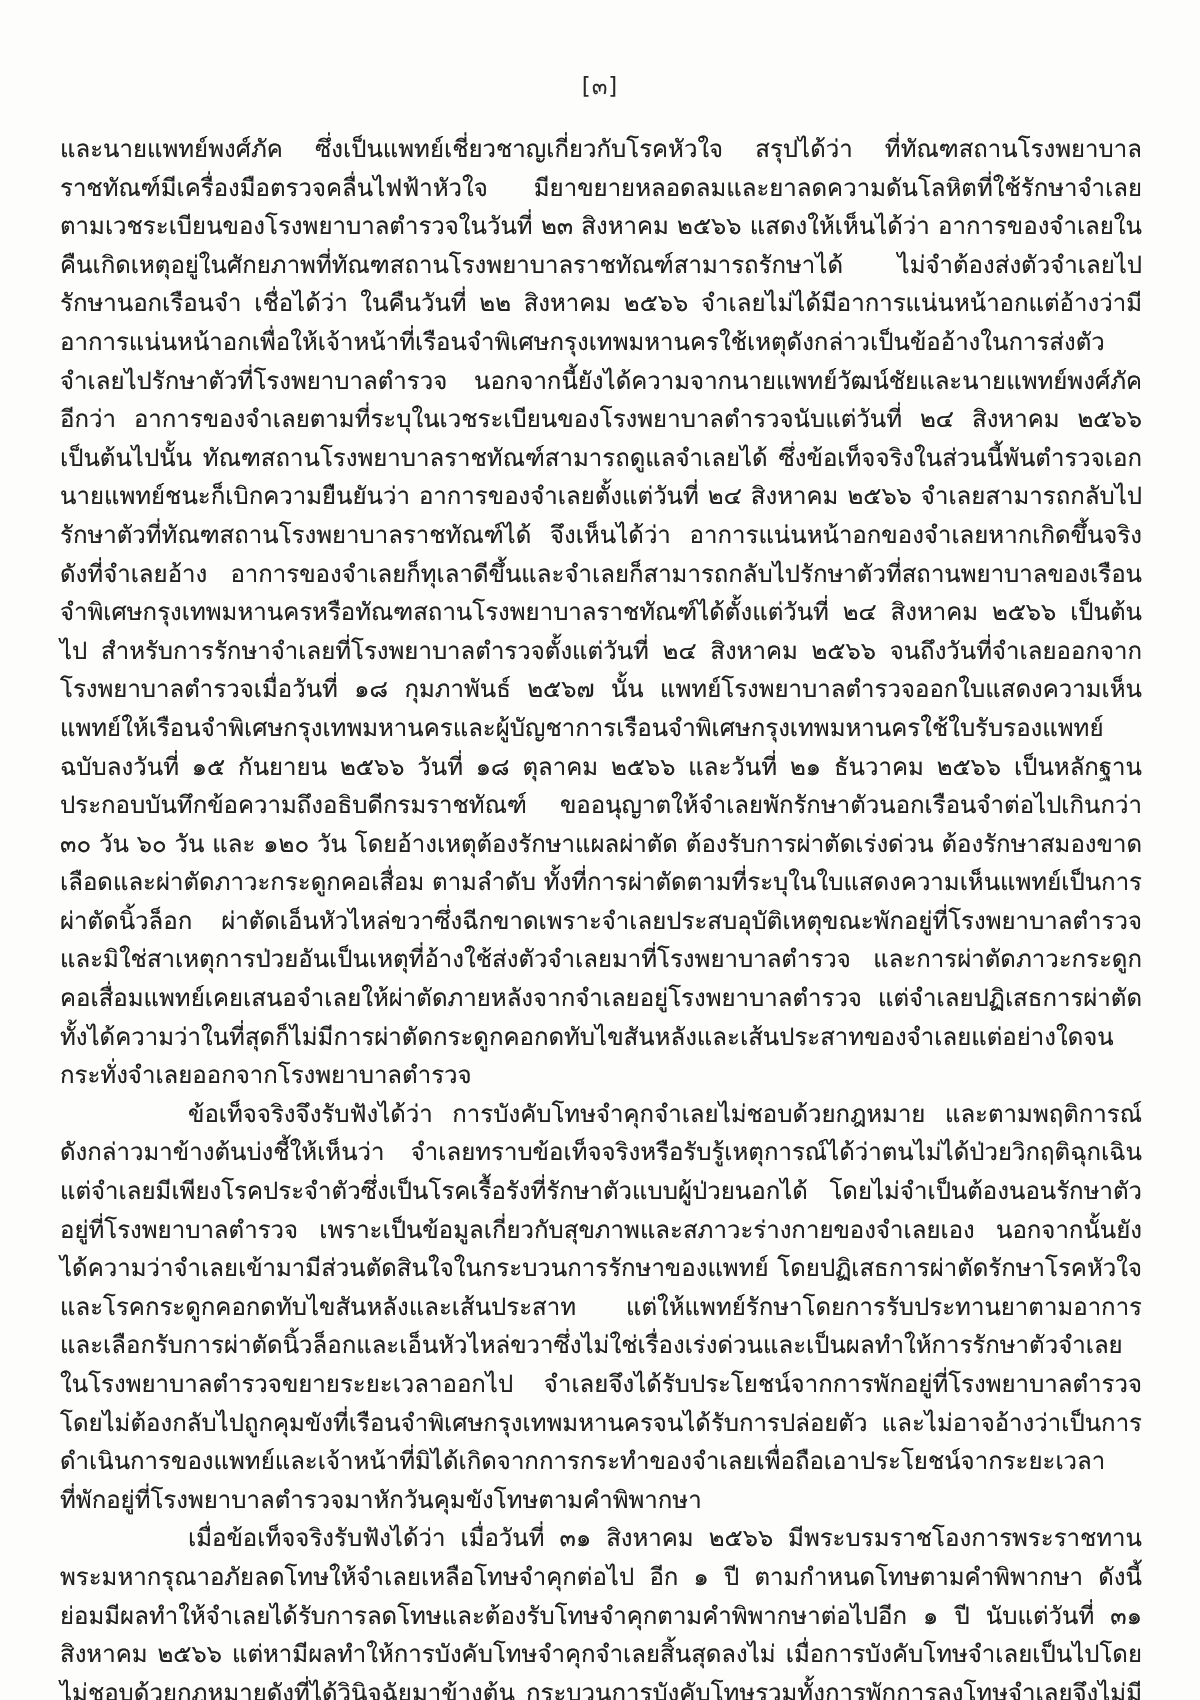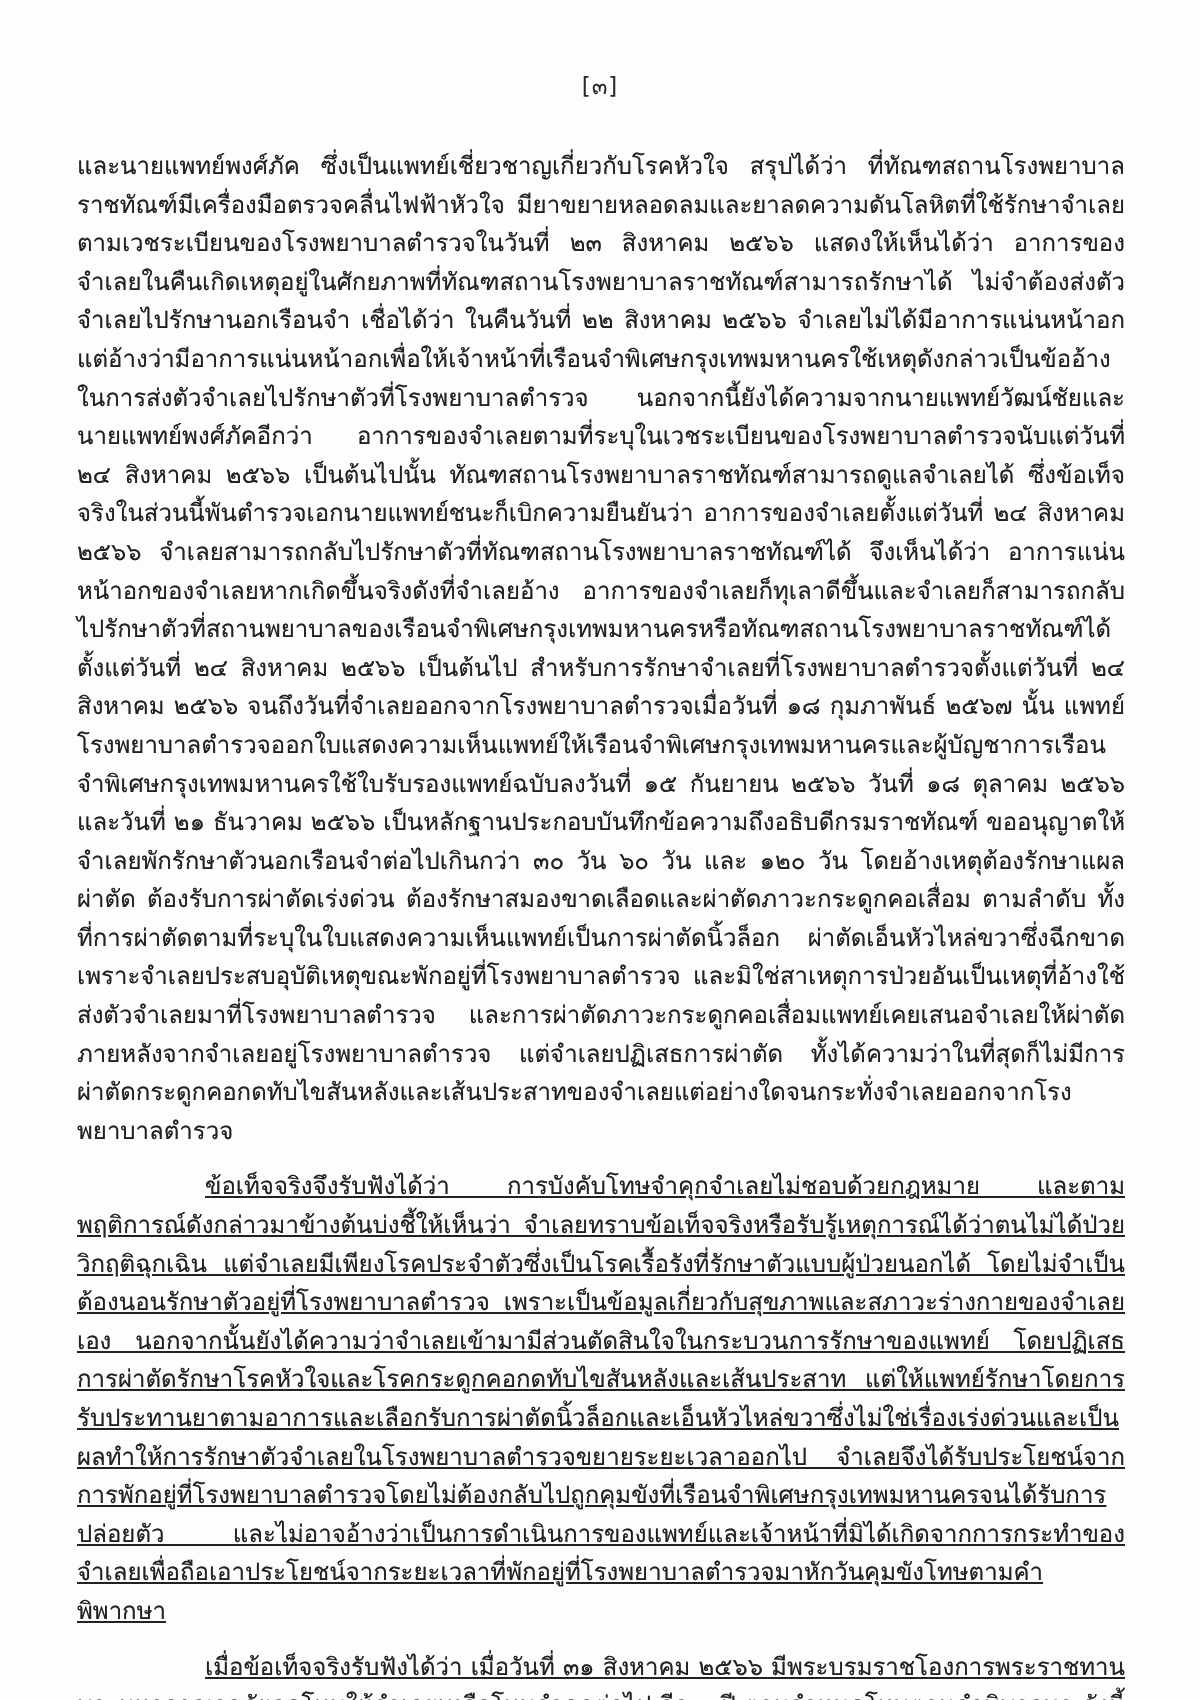--- a/index.html
+++ b/index.html
@@ -29,32 +29,31 @@
   }
   .document-body {
     position: absolute;
     top: 130px;
     left: 60px;
     right: 58px;
     text-align: justify;
     text-justify: inter-word;
   }
   .para {
-    margin: 17px;
+    margin: 0;
     font-size: 24px;
     line-height: 38.6px;
     color: #222220;
     
     text-shadow: 0 0 0.5px rgba(30,30,30,0.55);
     word-break: normal;
     overflow-wrap: break-word;
   }
   .para.indent {
     text-indent: 128px;
-    text-decoration: underline;
   }
 </style>
 </head>
 <body>
 
 <div class="page">
   <div class="page-number">[๓]</div>
 
   <div class="document-body">
 

